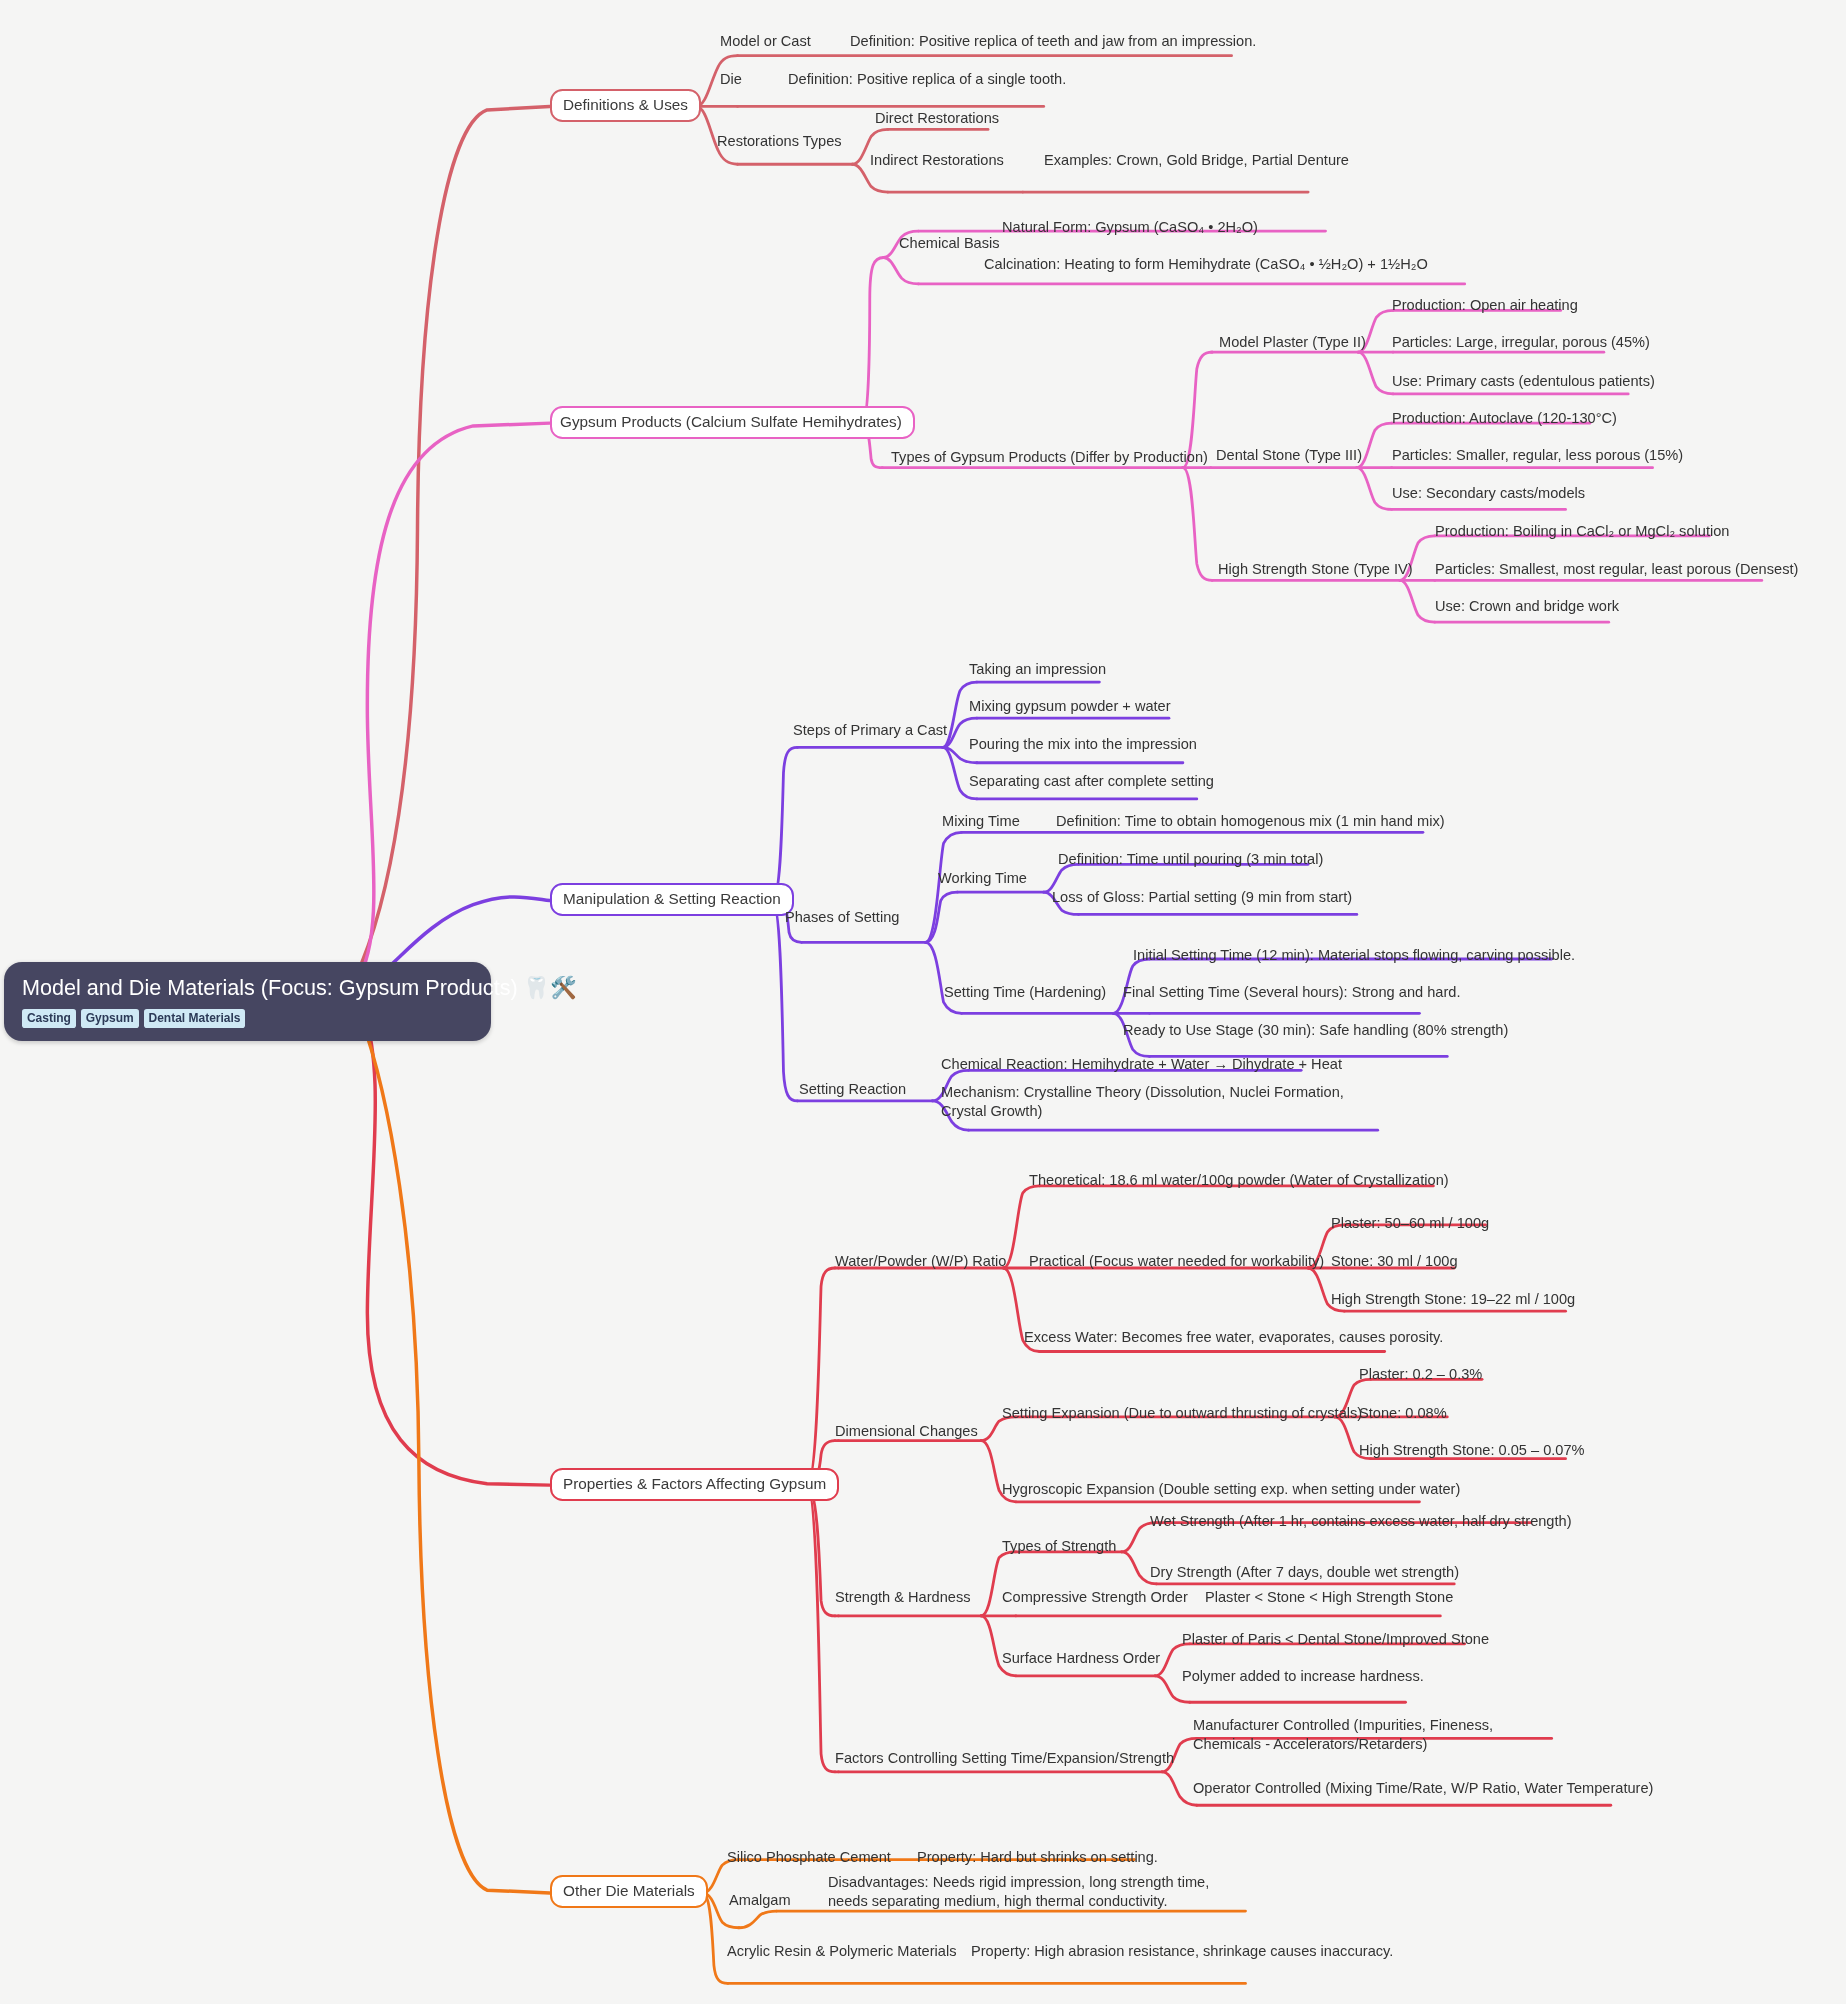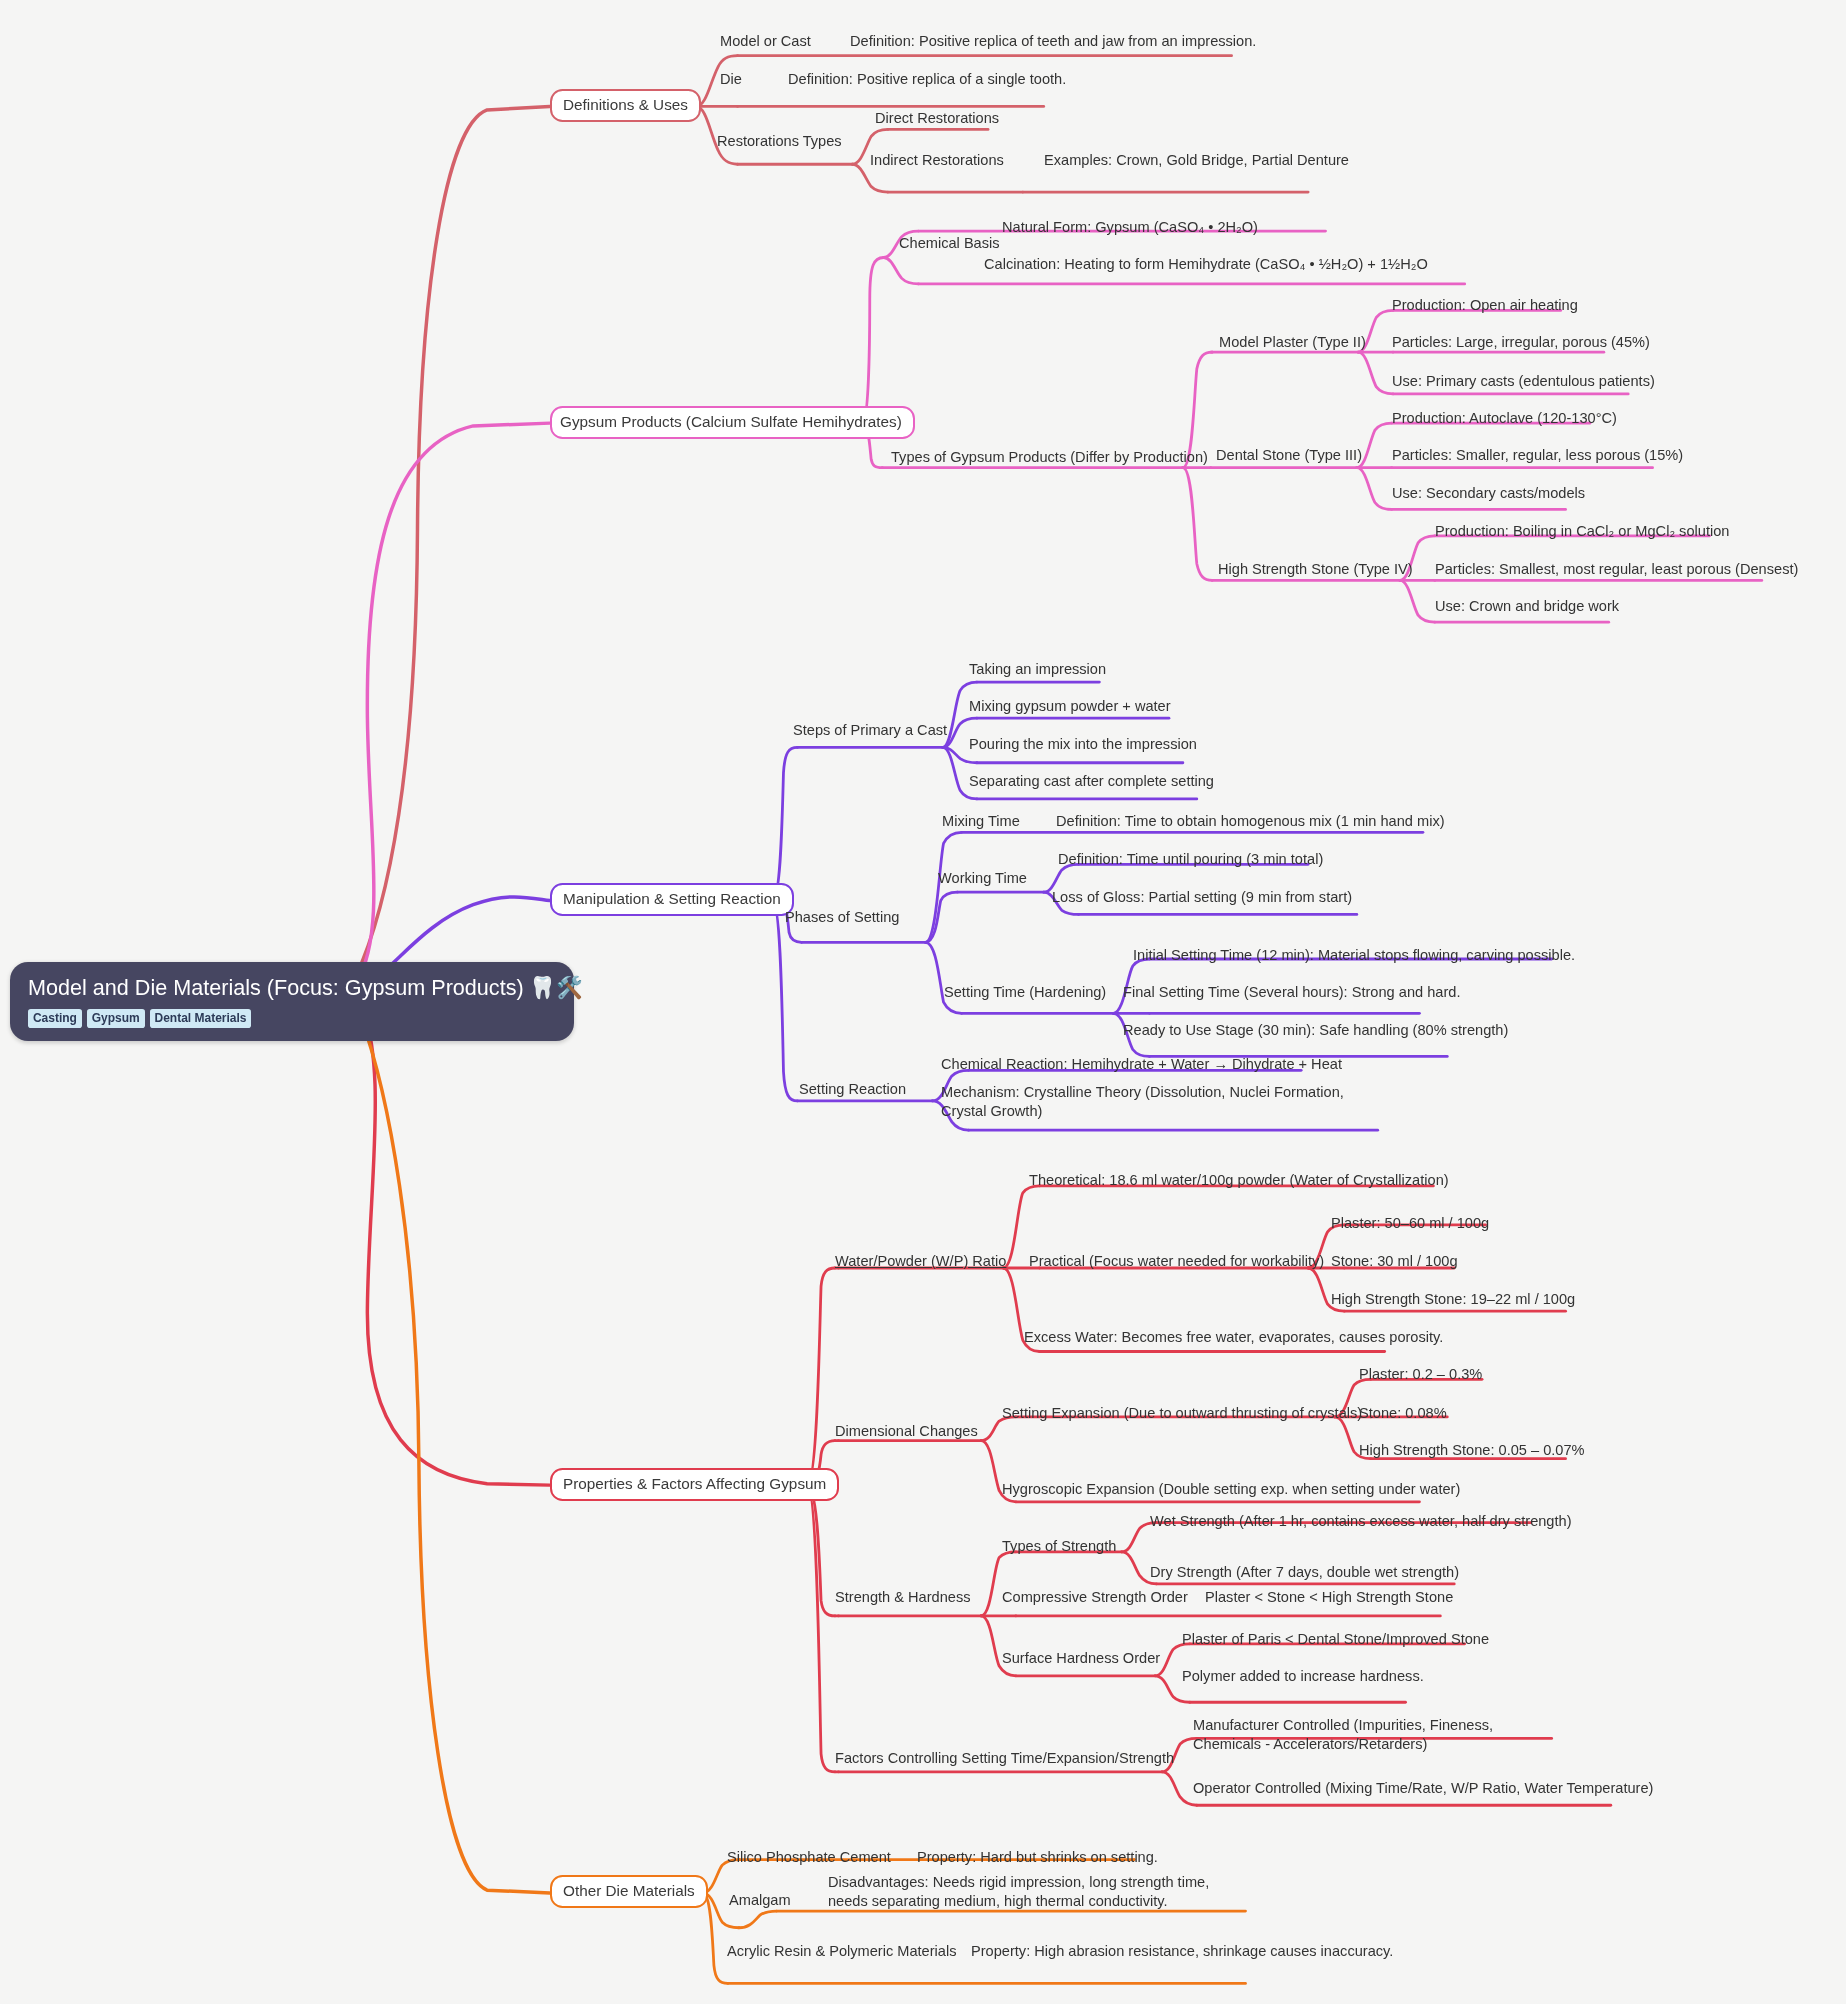--- a/index.html
+++ b/index.html
@@ -258,21 +258,21 @@
       <path d="M 1010 2720 C 1025 2720 1030 2752 1038 2762 C 1044 2768 1052 2770 1062 2770" stroke="#f07818"></path>
       <path d="M 1010 2720 C 1022 2720 1024 2790 1026 2824 C 1028 2844 1034 2850 1046 2850" stroke="#f07818"></path>
       <path d="M 1062 2672 L 1630 2672" stroke="#f07818"></path>
       <path d="M 1062 2770 C 1078 2770 1084 2760 1092 2752 C 1098 2748 1106 2746 1116 2746" stroke="#f07818"></path>
       <path d="M 1116 2746 L 1790 2746" stroke="#f07818"></path>
       <path d="M 1046 2850 L 1790 2850" stroke="#f07818"></path>
       <path d="M 1630 2672 L 1630 2672" stroke="#f07818"></path>
     </g>
   </svg>
 
-  <div class="root-node" style="left:10px; top:962px; width:564px;">
+  <div class="root-node" style="left:4px; top:962px; width:487px;">
     <div class="root-title">Model and Die Materials (Focus: Gypsum Products) 🦷🛠️</div>
     <div class="root-tags">
       <span class="tag">Casting</span>
       <span class="tag">Gypsum</span>
       <span class="tag">Dental Materials</span>
     </div>
   </div>
 
   <div class="pill" style="left:550px; top:89px; border-color:#d4616a;">
     <span>Definitions &amp; Uses</span>
@@ -330,21 +330,21 @@
       <div class="node" style="left: 938px; top: 869px;">Working Time</div>
       <div class="node" style="left: 1058px; top: 850px;">Definition: Time until pouring (3 min total)</div>
       <div class="node" style="left: 1052px; top: 888px;">Loss of Gloss: Partial setting (9 min from start)</div>
       <div class="node" style="left: 944px; top: 983px;">Setting Time (Hardening)</div>
       <div class="node" style="left: 1133px; top: 946px;">Initial Setting Time (12 min): Material stops flowing, carving possible.</div>
       <div class="node" style="left: 1123px; top: 983px;">Final Setting Time (Several hours): Strong and hard.</div>
       <div class="node" style="left: 1123px; top: 1021px;">Ready to Use Stage (30 min): Safe handling (80% strength)</div>
       <div class="node" style="left: 799px; top: 1080px;">Setting Reaction</div>
       <div class="node" style="left: 941px; top: 1055px;">Chemical Reaction: Hemihydrate + Water → Dihydrate + Heat</div>
       <div class="node wrap" style="left: 941px; top: 1083px; width: 414px;">Mechanism: Crystalline Theory (Dissolution, Nuclei Formation, Crystal Growth)</div>
-      <div class="node" style="left: 835px; top: 1252px; text-decoration: underline;">Water/Powder (W/P) Ratio</div>
+      <div class="node" style="left: 835px; top: 1252px;">Water/Powder (W/P) Ratio</div>
       <div class="node" style="left: 1029px; top: 1171px;">Theoretical: 18.6 ml water/100g powder (Water of Crystallization)</div>
       <div class="node" style="left: 1029px; top: 1252px;">Practical (Focus water needed for workability)</div>
       <div class="node" style="left: 1331px; top: 1214px;">Plaster: 50–60 ml / 100g</div>
       <div class="node" style="left: 1331px; top: 1252px;">Stone: 30 ml / 100g</div>
       <div class="node" style="left: 1331px; top: 1290px;">High Strength Stone: 19–22 ml / 100g</div>
       <div class="node" style="left: 1024px; top: 1328px;">Excess Water: Becomes free water, evaporates, causes porosity.</div>
       <div class="node" style="left: 835px; top: 1422px;">Dimensional Changes</div>
       <div class="node" style="left: 1002px; top: 1404px;">Setting Expansion (Due to outward thrusting of crystals)</div>
       <div class="node" style="left: 1359px; top: 1365px;">Plaster: 0.2 – 0.3%</div>
       <div class="node" style="left: 1359px; top: 1404px;">Stone: 0.08%</div>

